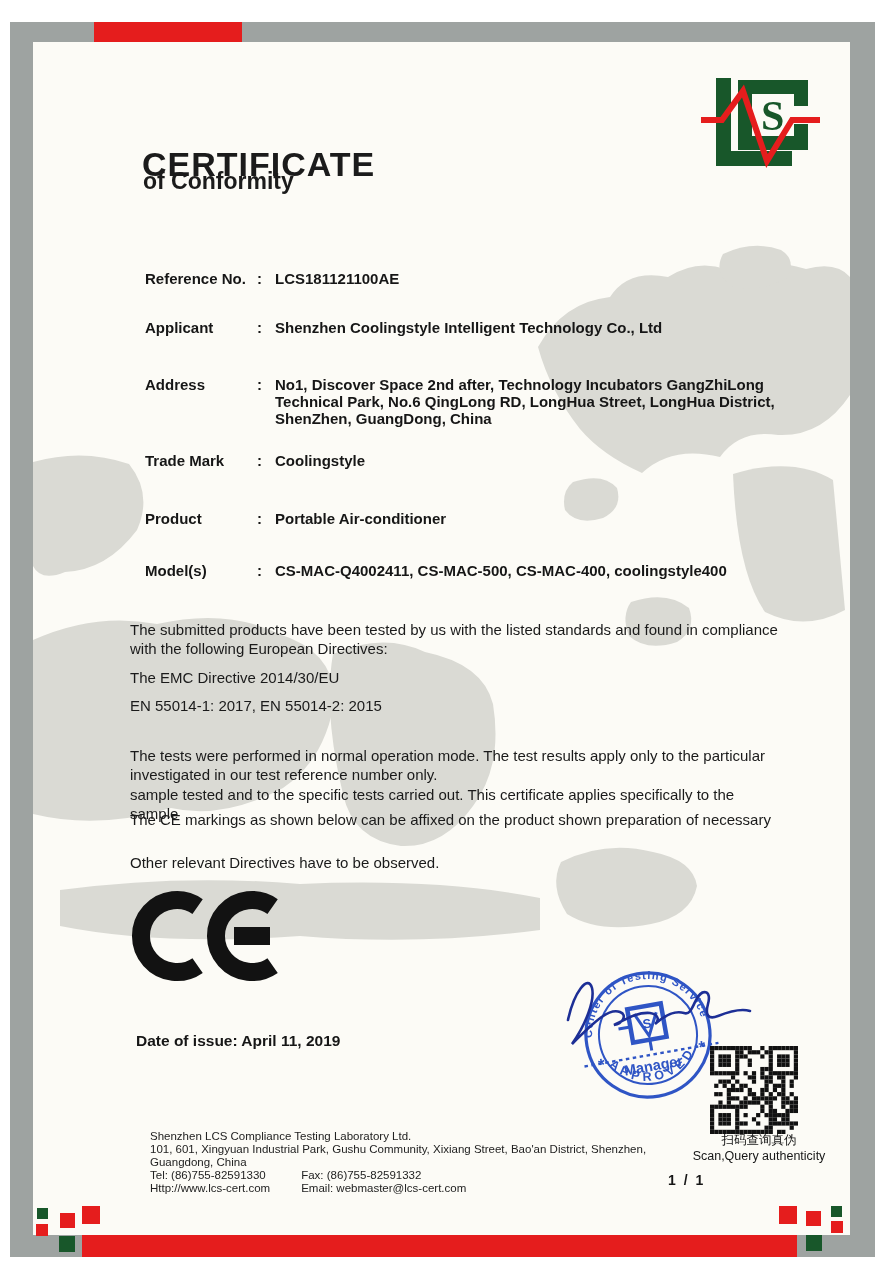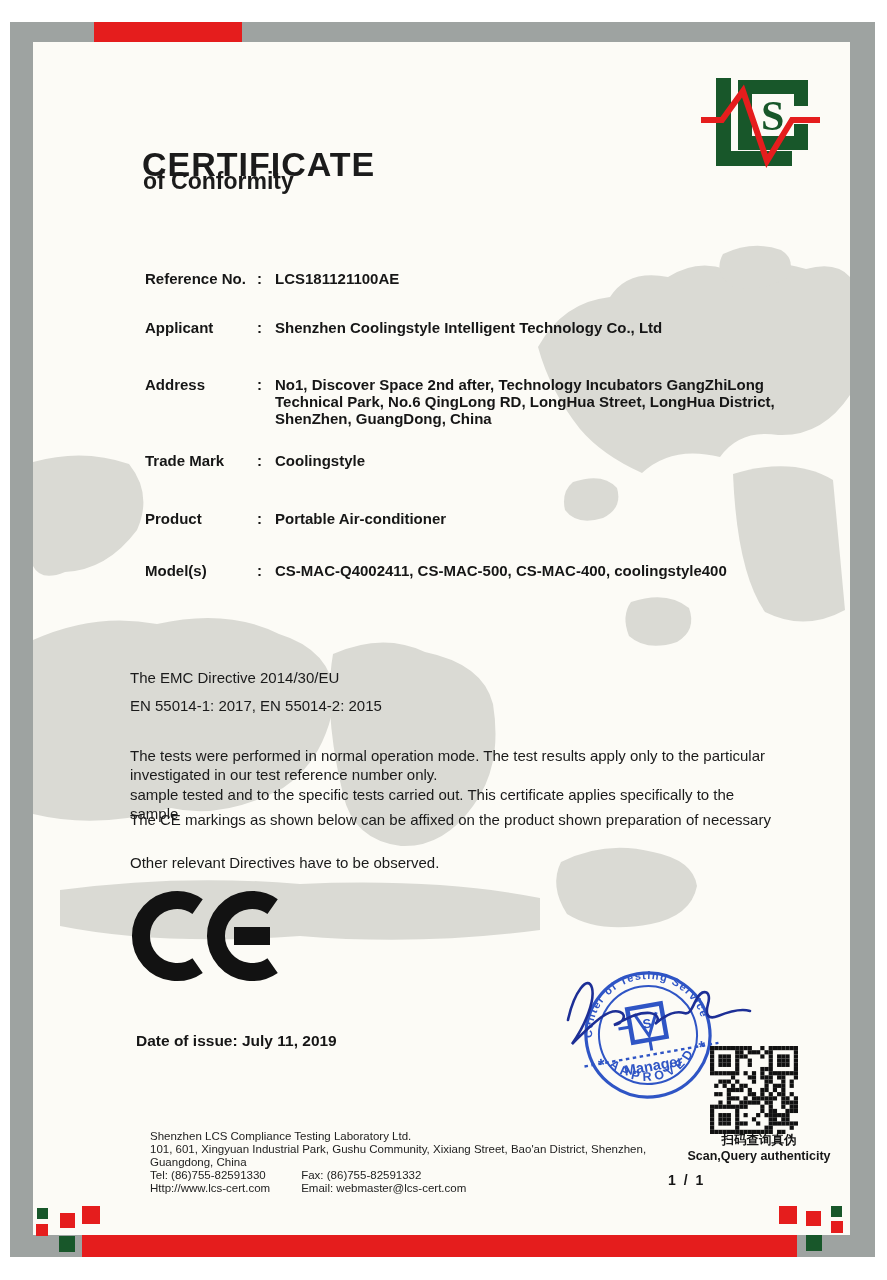--- a/index.html
+++ b/index.html
@@ -23,21 +23,21 @@
   .fvalue{position:absolute;left:138px;top:0;width:508px;}
   
   .para{position:absolute;left:130px;width:655px;font-size:15px;line-height:19.3px;color:#1a1a1a;}
   .bold{font-weight:normal;}
   
   .date{left:136px;top:1032px;font-size:15.5px;font-weight:bold;}
   
   .footer{left:150px;top:1130px;width:560px;font-size:11.5px;line-height:12.9px;color:#222;}
   .fline{white-space:nowrap;}
   .fcol1{display:inline-block;width:148px;}
-  .qr-cap{left:678px;top:1133px;width:162px;text-align:center;font-size:12.5px;font-weight:bold;line-height:15.5px;}
+  .qr-cap{left:678px;top:1133px;width:162px;text-align:center;font-size:12.5px;font-weight:normal;line-height:15.5px;}
   .pageno{left:668px;top:1172px;font-size:14px;font-weight:bold;letter-spacing:2px;}
   svg text{font-family:"Liberation Sans","DejaVu Sans",sans-serif;}
 </style>
 </head>
 <body>
 
 <div class="canvas">
 
   <div class="abs b-gray" style="left:10px;top:22px;width:23px;height:1235px;"></div>
   <div class="abs b-gray" style="left:10px;top:22px;width:865px;height:20px;"></div>
@@ -104,41 +104,45 @@
     <span class="flabel">Product</span>
     <span class="fcolon">:</span>
     <span class="fvalue">Portable Air-conditioner</span>
   </div>
   <div class="frow" style="top:562px;">
     <span class="flabel">Model(s)</span>
     <span class="fcolon">:</span>
     <span class="fvalue">CS-MAC-Q4002411, CS-MAC-500, CS-MAC-400, coolingstyle400</span>
   </div>
 
+  <div class="para" style="top:620px;">
+    <div>The submitted products have been tested by us with the listed standards and found in compliance</div>
+    <div>with the following European Directives:</div>
+  </div>
   <div class="para bold" style="top:668px;">The EMC Directive 2014/30/EU</div>
   <div class="para bold" style="top:696px;">EN 55014-1: 2017, EN 55014-2: 2015</div>
   <div class="para" style="top:746px;">
     <div>The tests were performed in normal operation mode. The test results apply only to the particular</div>
     <div>investigated in our test reference number only.</div>
     <div>sample tested and to the specific tests carried out. This certificate applies specifically to the sample</div>
   </div>
   <div class="para" style="top:810px;">
     <div>The CE markings as shown below can be affixed on the product shown preparation of necessary</div>
   </div>
   <div class="para" style="top:853px;">Other relevant Directives have to be observed.</div>
 
   <svg class="abs" style="left:130px;top:886px;" width="150" height="100" viewBox="0 0 150 100">
     <g fill="none" stroke="#121212" stroke-width="18">
       <path d="M 67.6 20.5 A 36 36 0 1 0 67.6 79.5"></path>
       <path d="M 142.6 20.5 A 36 36 0 1 0 142.6 79.5"></path>
       <path d="M 104 50 H 140"></path>
     </g>
   </svg>
 
-  <div class="abs date">Date of issue: July 11, 2019</div>
+  <div class="abs date">Date of issue: April 11, 2019</div>
 
   <svg class="abs" style="left:558px;top:958px;" width="200" height="165" viewBox="0 0 200 165">
     <defs>
       <path id="arcTop" d="M 34 77 A 56 56 0 1 1 146 77"></path>
       <path id="arcBot" d="M 38 80 A 53 53 0 0 0 142 80"></path>
     </defs>
     <g transform="rotate(-10 90 77)" stroke="#2f55c5" fill="#2f55c5">
       <circle cx="90" cy="77" r="62" fill="none" stroke-width="3.2"></circle>
       <circle cx="90" cy="77" r="49" fill="none" stroke-width="2"></circle>
       <text font-size="11" font-weight="bold" stroke="none" letter-spacing="1.2">

